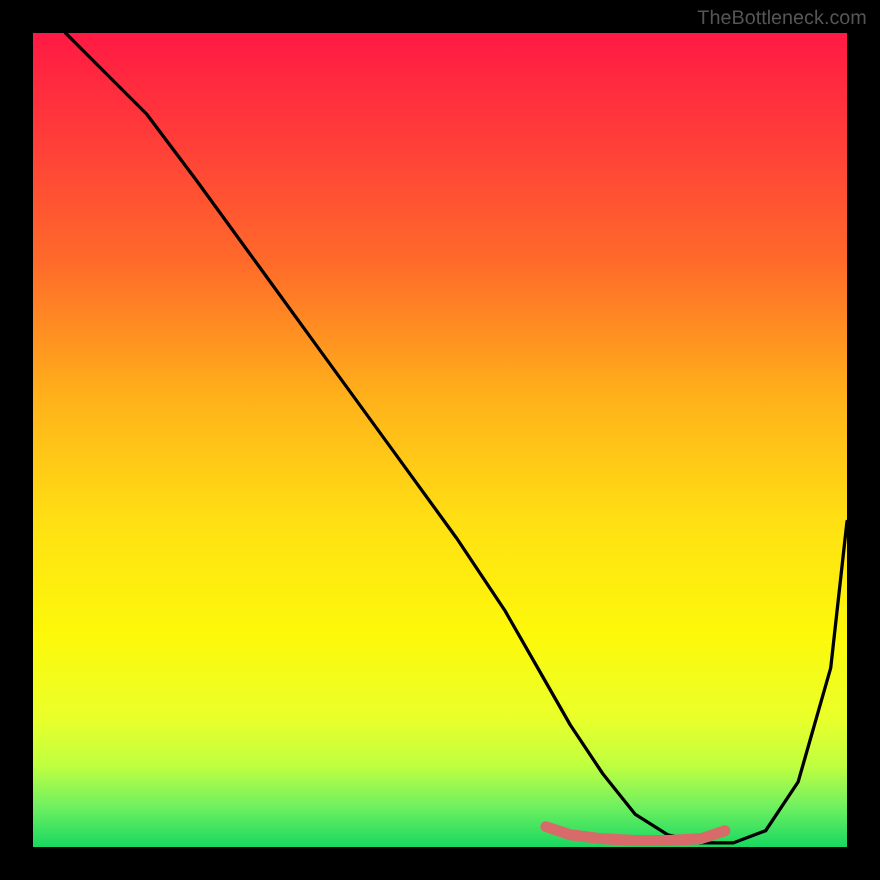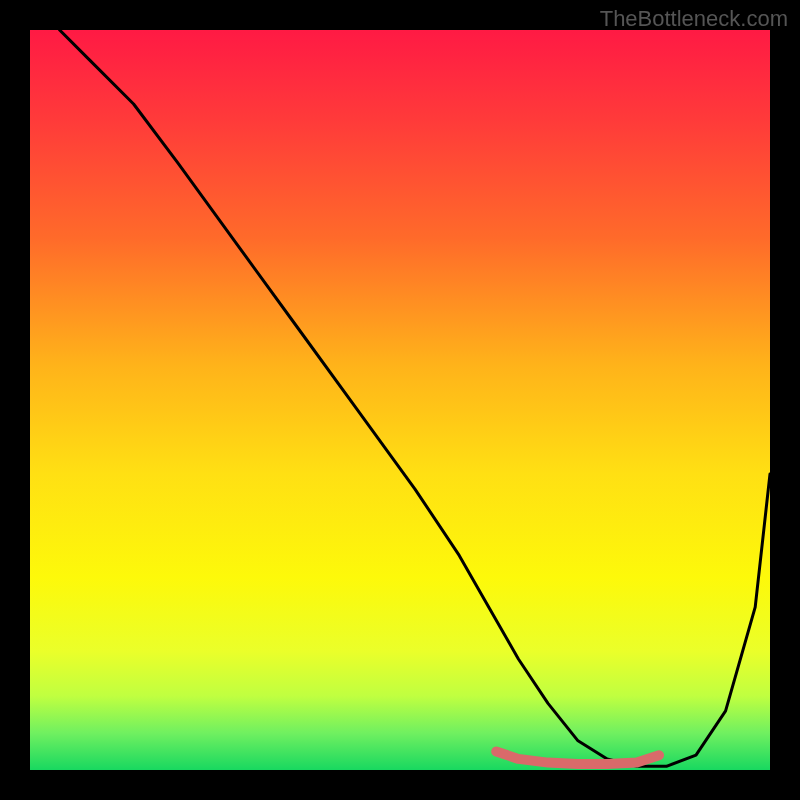--- a/index.html
+++ b/index.html
@@ -9,21 +9,21 @@
     height: 800px;
     background: #000;
     position: relative;
     font-family: Arial, sans-serif;
   }
   .watermark {
     position: absolute;
     top: 6px;
     right: 12px;
     color: #555;
-    font-size: 22px;
+    font-size: 18px;
     font-weight: 500;
     z-index: 10;
   }
   .plot {
     position: absolute;
     left: 30px;
     top: 30px;
     width: 740px;
     height: 740px;
   }

